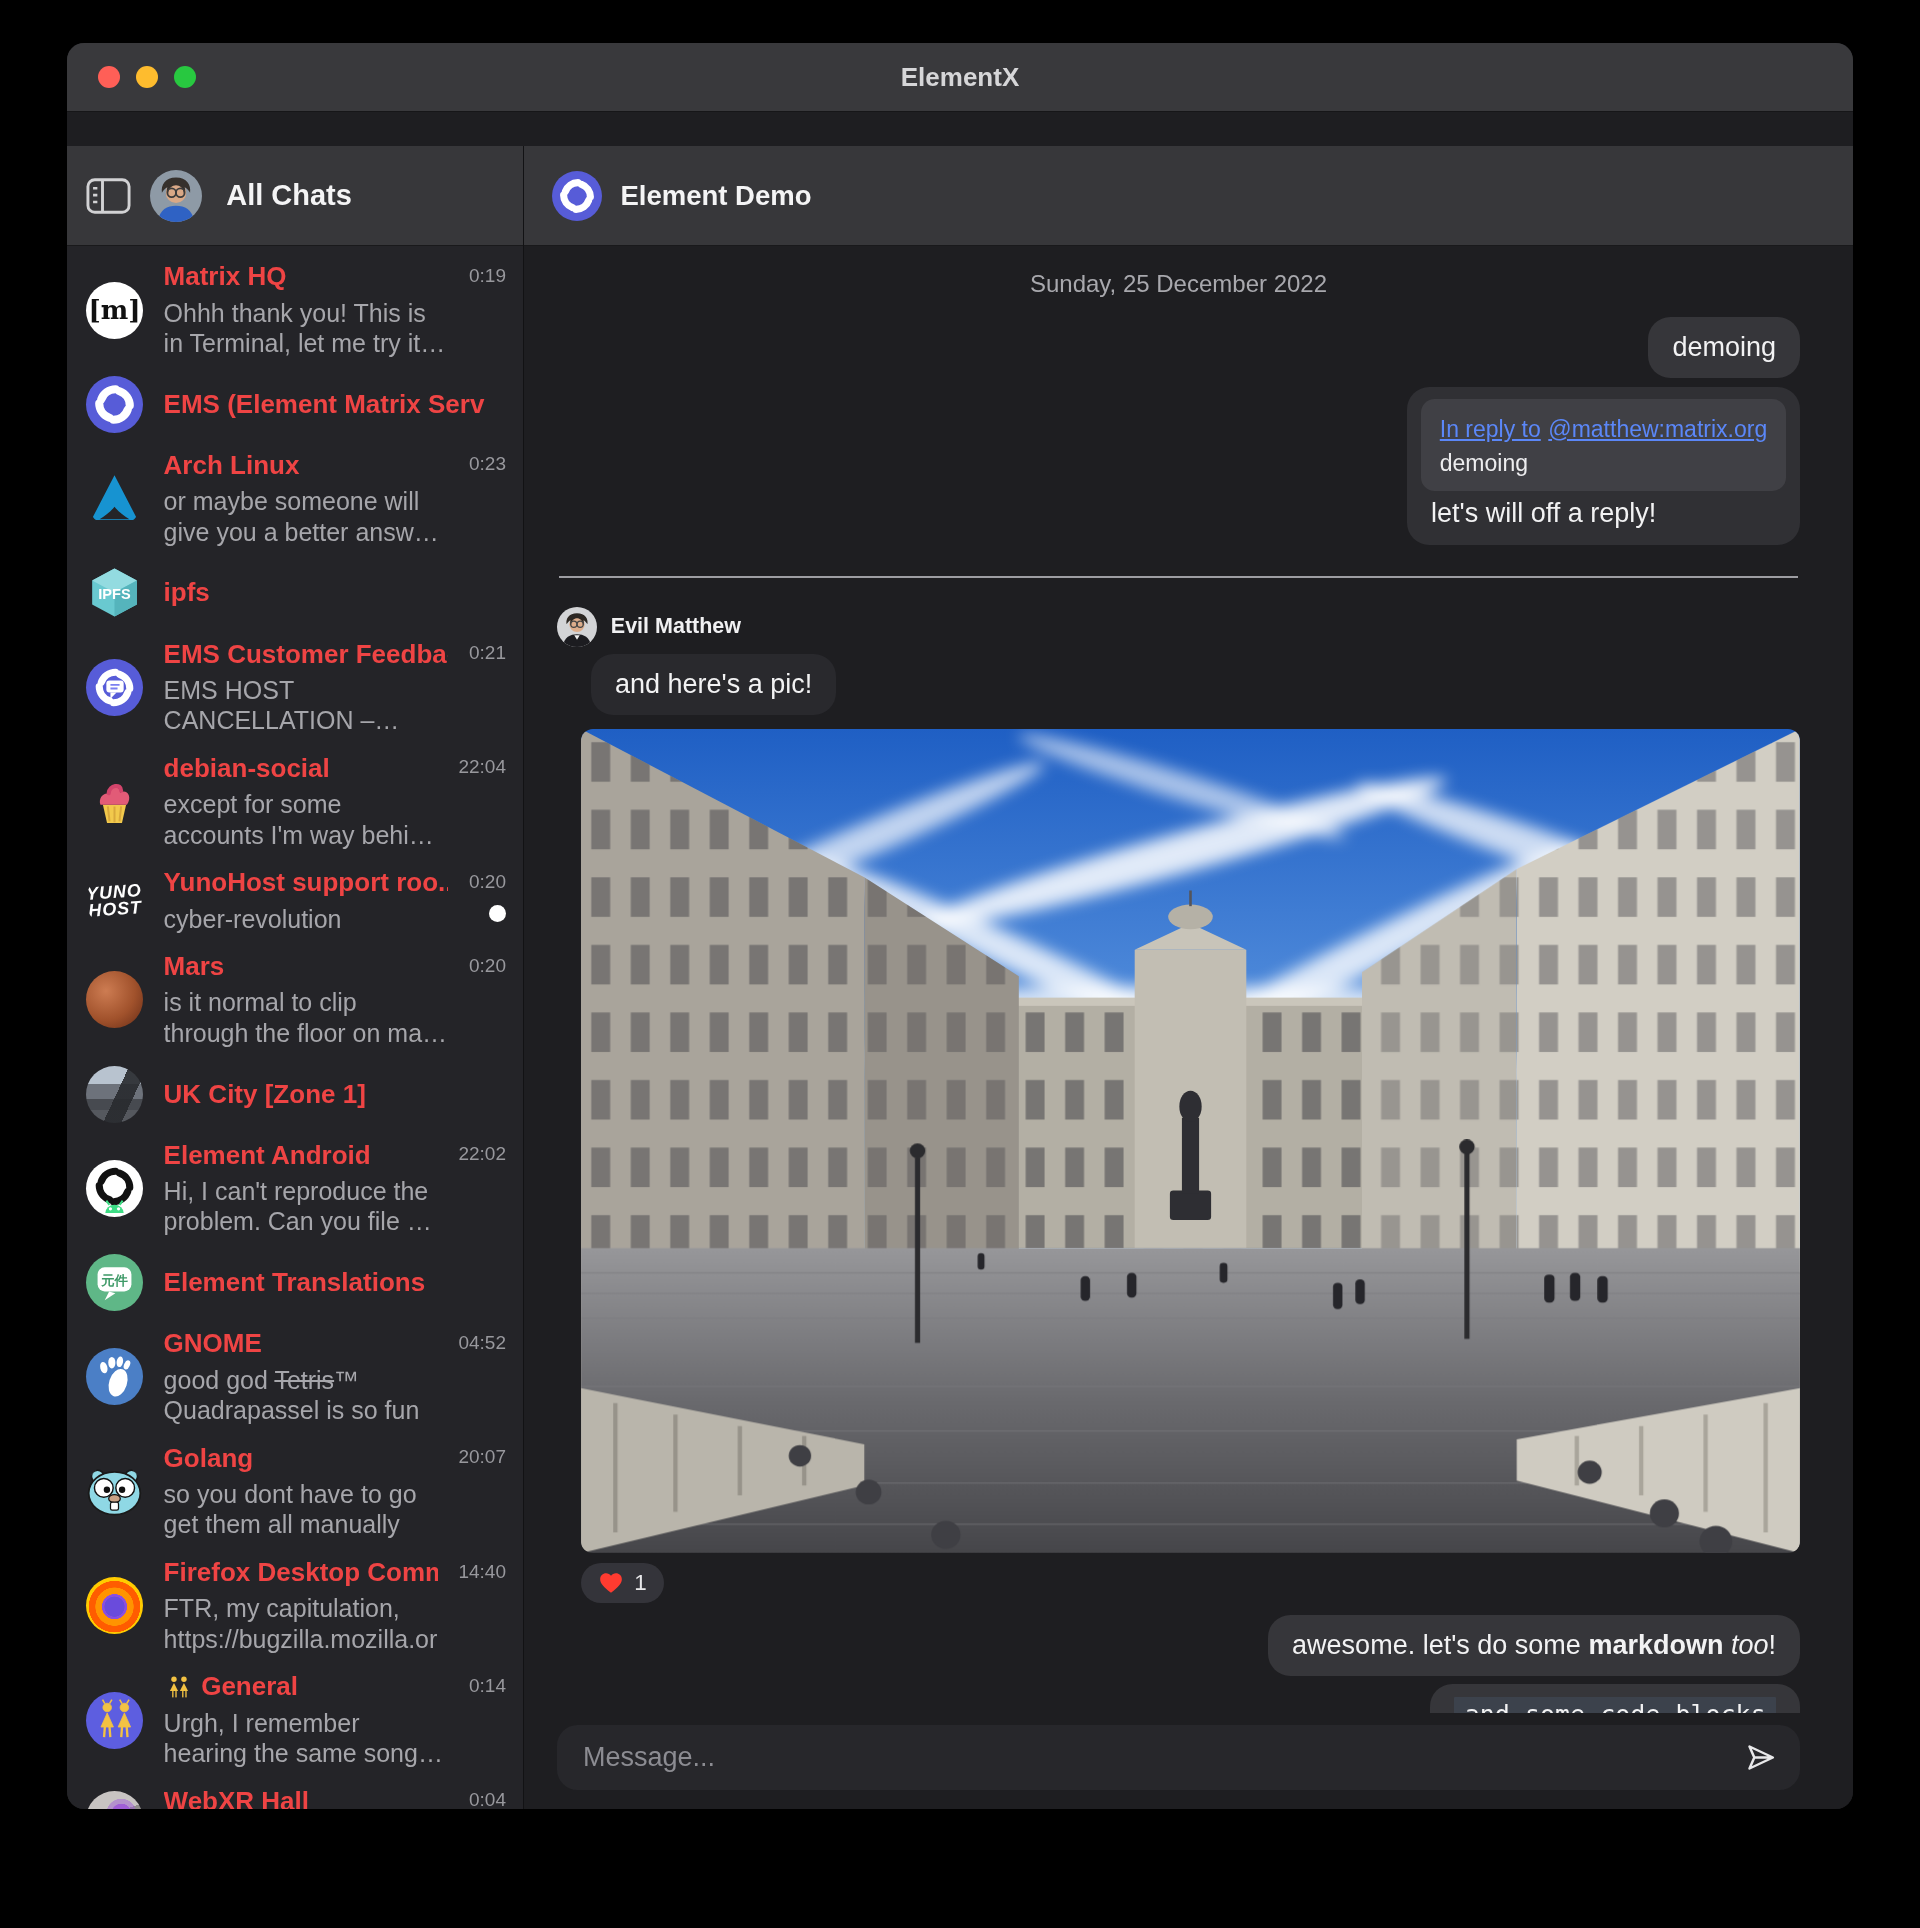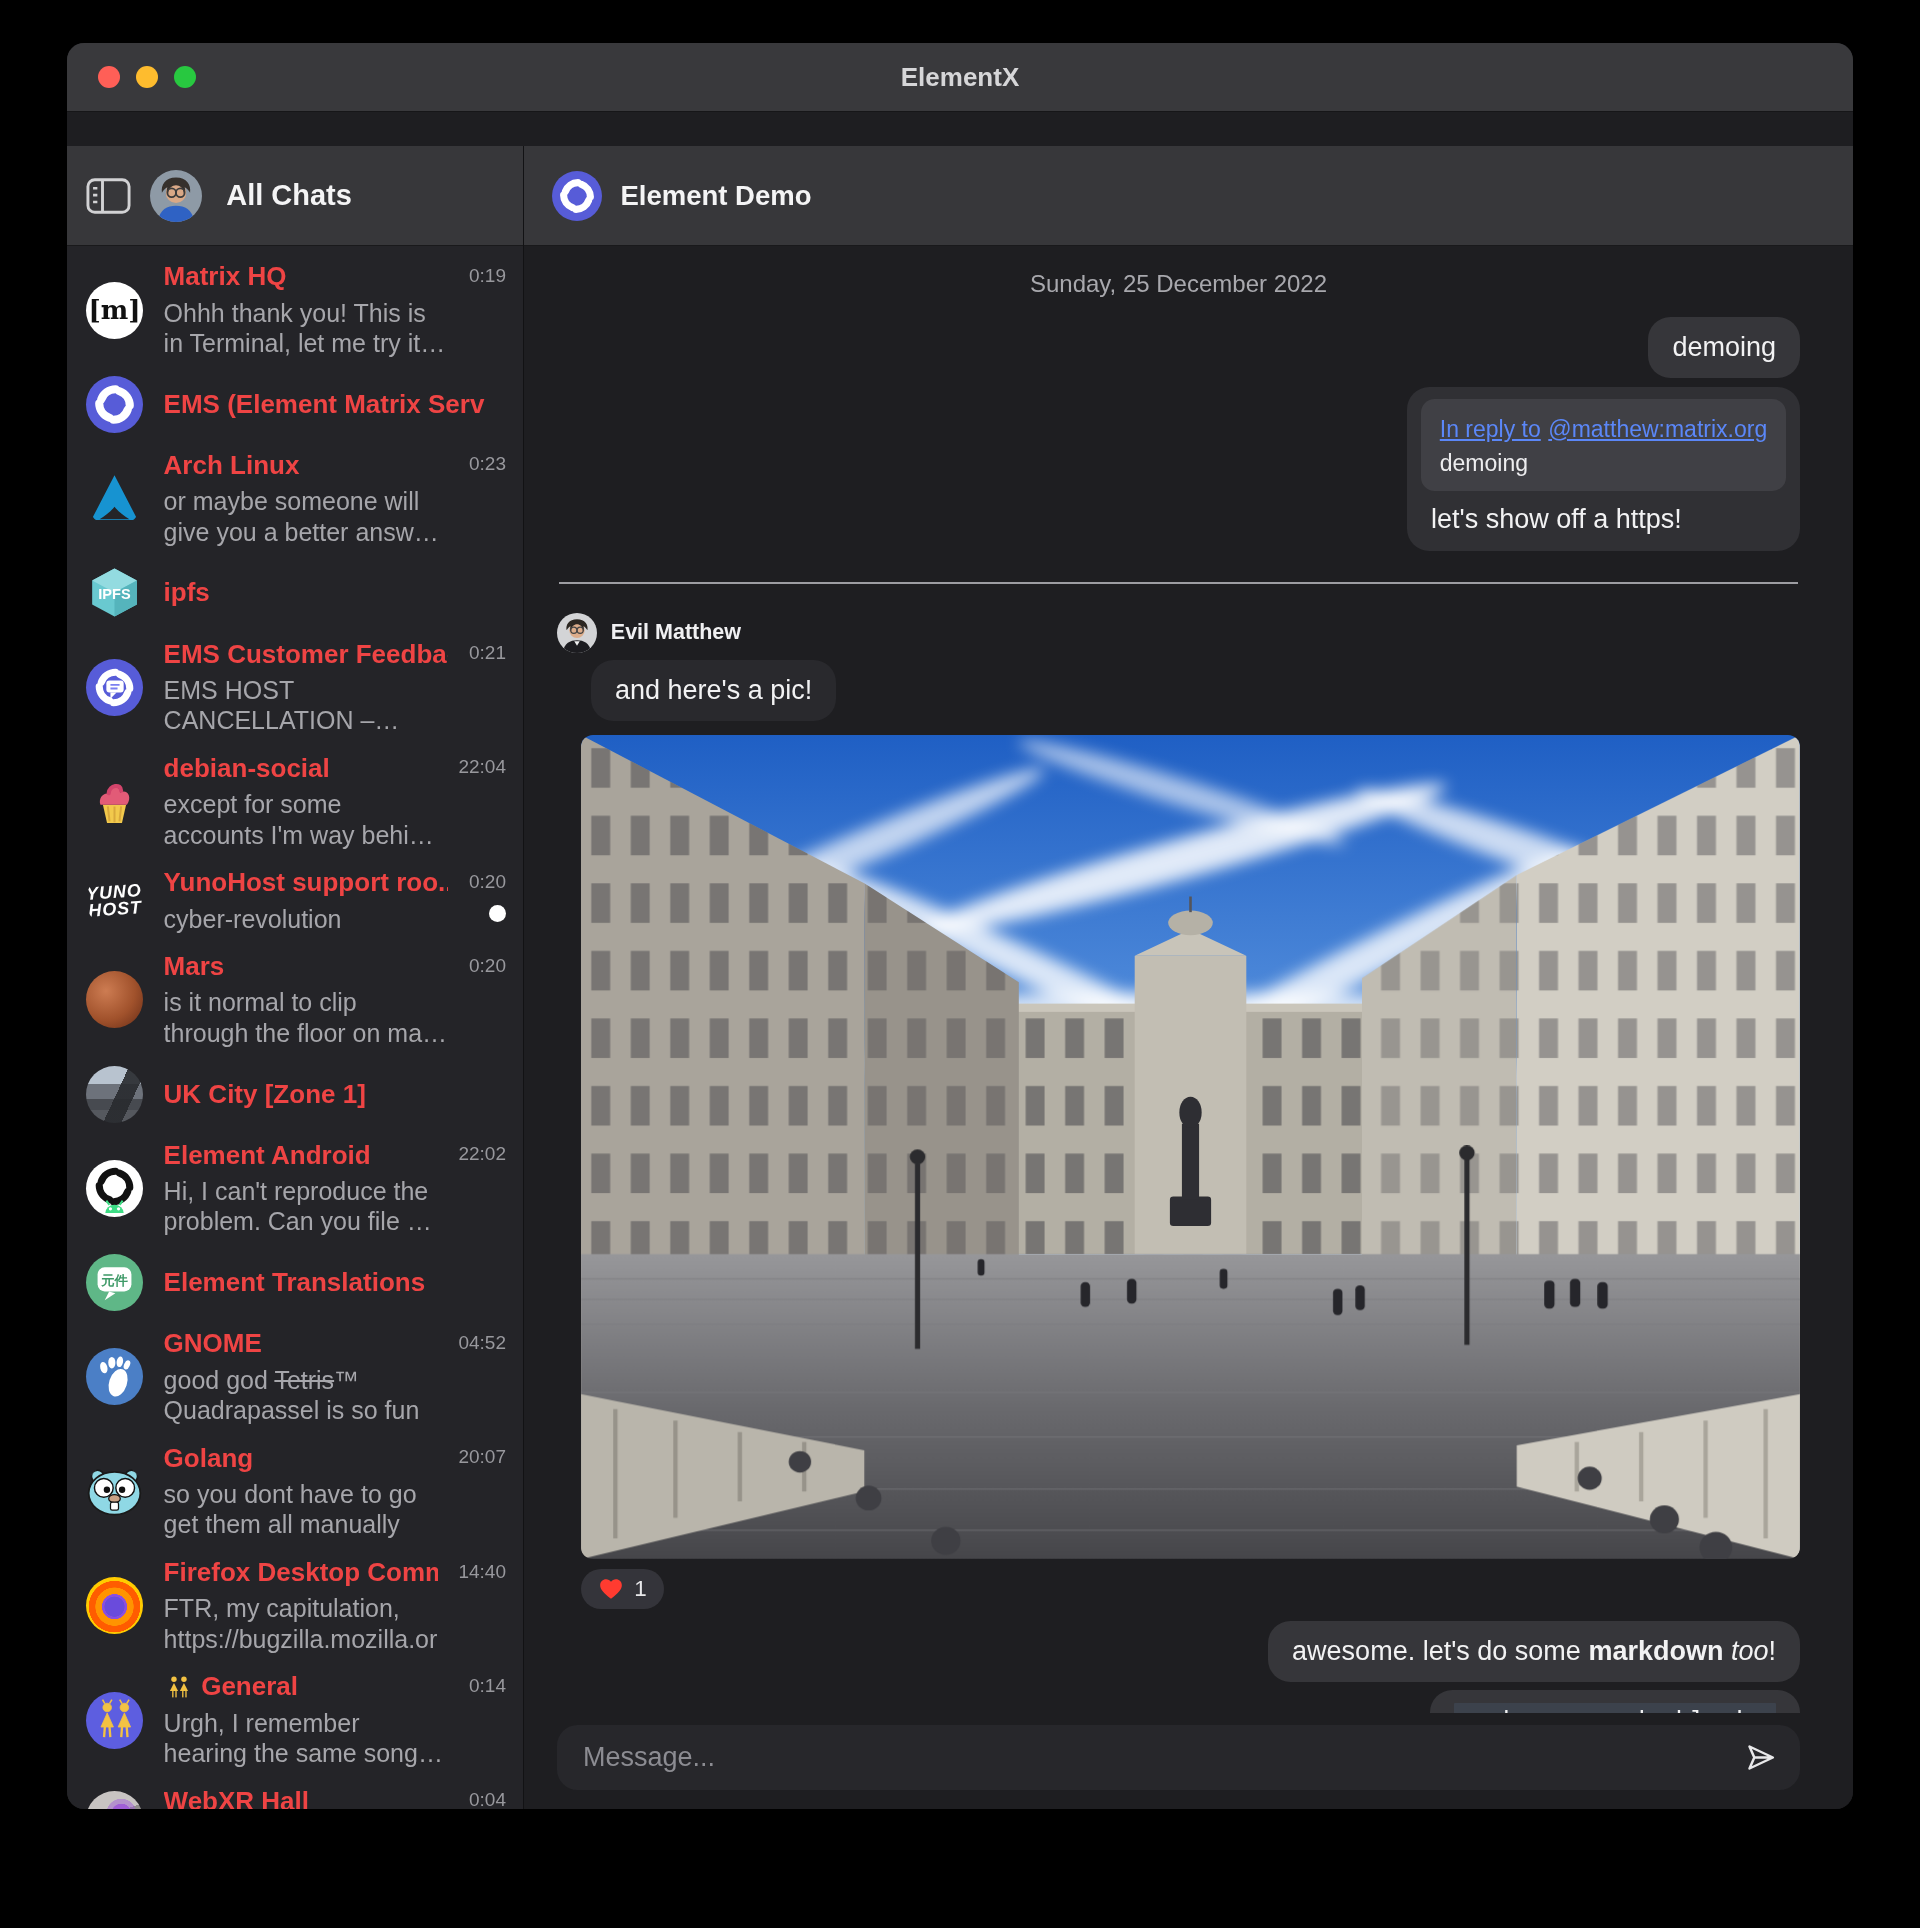--- a/index.html
+++ b/index.html
@@ -71,21 +71,21 @@
   .timeline { flex:1; min-height:0; overflow:hidden; display:flex; flex-direction:column;
     padding:17px 53px 0 33px; }
   .date-sep { text-align:center; color:#a8a8ad; font-size:24px; margin:6.9px 0 19px 0; }
   .mrow { display:flex; margin-bottom:8.6px; }
   .mrow.out { justify-content:flex-end; }
   .bubble { max-width:989px; border-radius:22.4px; padding:13px 24px; font-size:27px;
     color:#f2f2f3; line-height:1.3; }
   .bubble.out { background:#36363a; }
   .bubble.in { background:#29292d; margin-left:34px; }
   .bubble.reply { background:#303034; padding:12px 13.8px 13.8px 13.8px; }
-  .quote { background:#404045; border-radius:13.8px; padding:12px 19px; margin-bottom:11px; }
+  .quote { background:#404045; border-radius:13.8px; padding:12px 19px; margin-bottom:5px; }
   .quote a { color:#5b87f8; text-decoration:underline; font-size:23px; }
   .quote-text { color:#ededef; font-size:23px; margin-top:3.4px; }
   .reply-body { padding:0 10.3px; }
   .read-marker { height:1.7px; background:#9d9da2; margin:22.4px 1.7px 26px 1.7px; flex:none; }
   .sender-row { display:flex; align-items:center; gap:13.8px; margin:3.4px 0 6.9px 0; }
   .msg-avatar { width:40px; height:40px; border-radius:50%; overflow:hidden; flex:none; }
   .sender-name { color:#f0f0f2; font-size:21.5px; font-weight:700; }
   .photo-wrap { flex:none; height:824px; margin:5.2px 0 10.3px 24px; border-radius:12px; overflow:hidden; }
   .photo-wrap svg { width:100%; height:100%; display:block; }
   .reaction-pill { align-self:flex-start; margin-left:24px; background:#34343a; border-radius:26px;
@@ -463,21 +463,21 @@
         <div class="mrow out">
           <div class="bubble out">demoing</div>
         </div>
 
         <div class="mrow out">
           <div class="bubble out reply">
             <div class="quote">
               <div class="quote-link"><a>In reply to</a> <a>@matthew:matrix.org</a></div>
               <div class="quote-text">demoing</div>
             </div>
-            <div class="reply-body">let's show off a https!</div>
+            <div class="reply-body">let's will off a reply!</div>
           </div>
         </div>
 
         <div class="read-marker"></div>
 
         <div class="sender-row">
           <span class="msg-avatar">
             <svg viewBox="0 0 44 44" width="40" height="40">
                 <rect width="44" height="44" fill="#d3d4d6"></rect>
                 <circle cx="22" cy="19" r="8.5" fill="#ddad8b"></circle>

